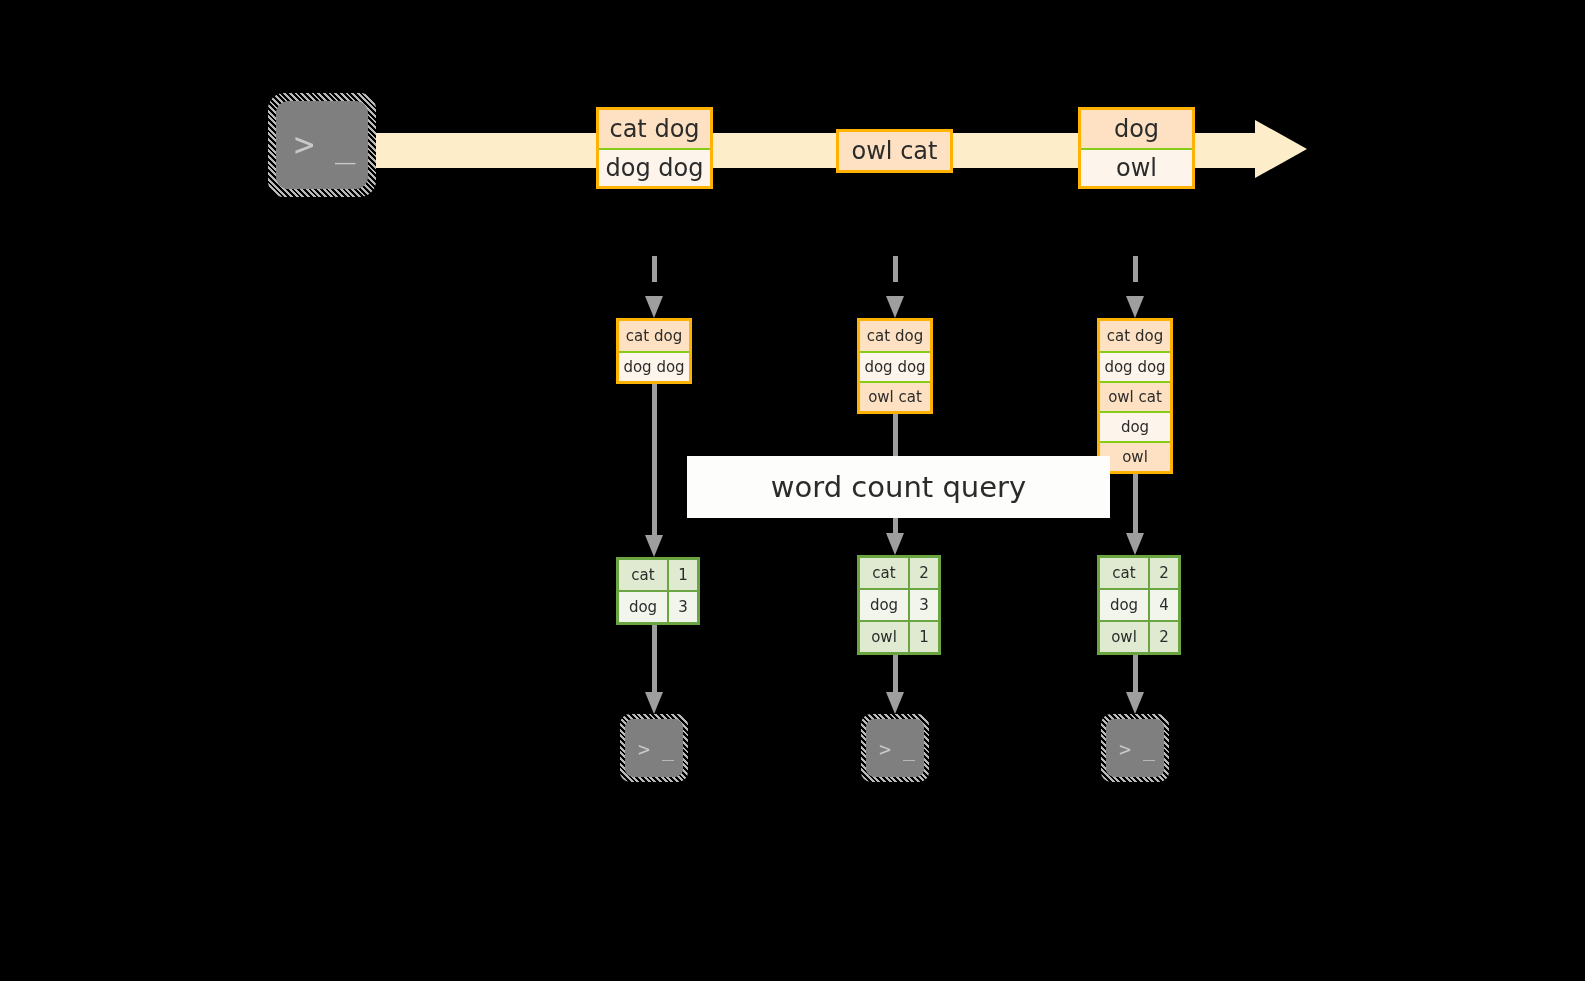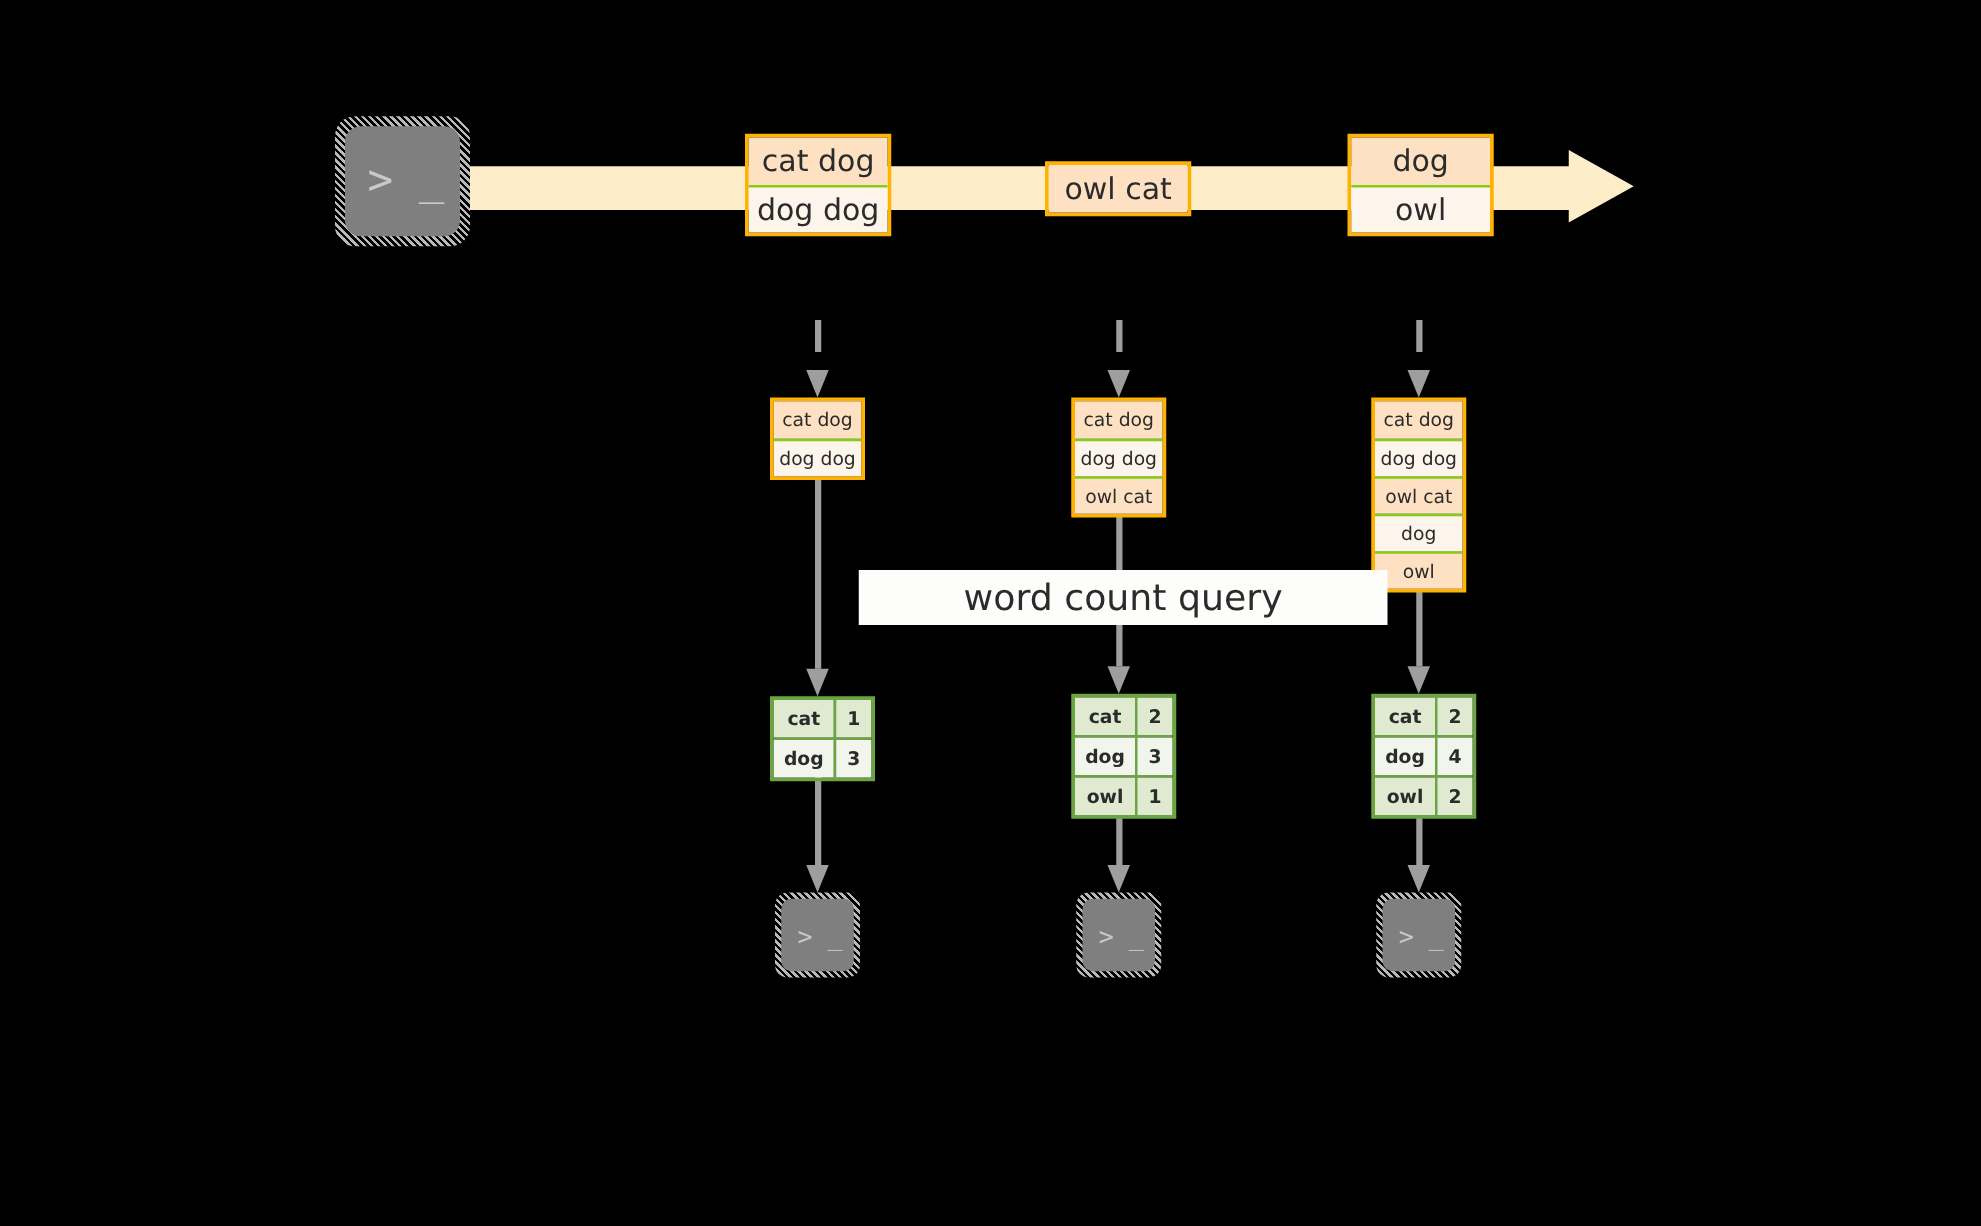--- a/index.html
+++ b/index.html
@@ -132,21 +132,20 @@
   #state-box-0 { left: 616px; top: 318px; }
   #state-box-1 { left: 857px; top: 318px; }
   #state-box-2 { left: 1097px; top: 318px; }
 
   
   .res-table {
     position: absolute;
     box-sizing: border-box;
     border: 3px solid #6aa541;
     z-index: 4;
-    font-weight: bold;
   }
   .res-row {
     display: flex;
     height: 30px;
   }
   .res-row + .res-row { border-top: 2px solid #6aa541; }
   .res-cell {
     box-sizing: border-box;
     display: flex;
     align-items: center;
@@ -193,21 +192,21 @@
     border-right: 9.5px solid transparent;
     border-top: 22px solid #9e9e9e;
   }
 
   
   #query-banner {
     position: absolute;
     left: 687px;
     top: 456px;
     width: 423px;
-    height: 44px;
+    height: 62px;
     background: #fdfdfb;
     display: flex;
     align-items: center;
     justify-content: center;
     z-index: 5;
   }
   #query-banner .label {
     font-size: 29px;
     color: #2b2b2b;
     white-space: nowrap;

